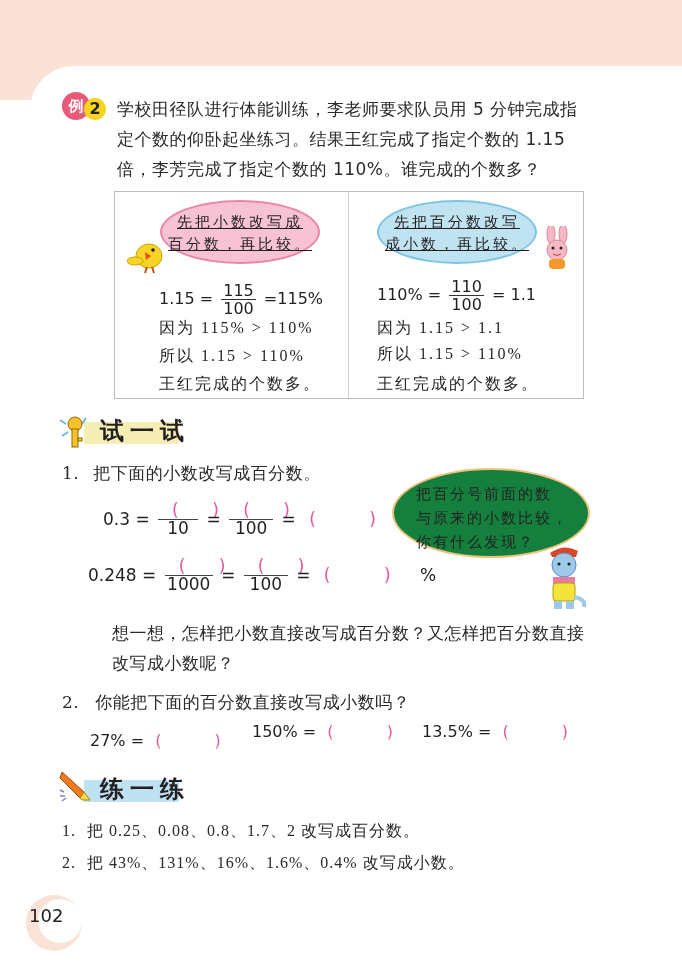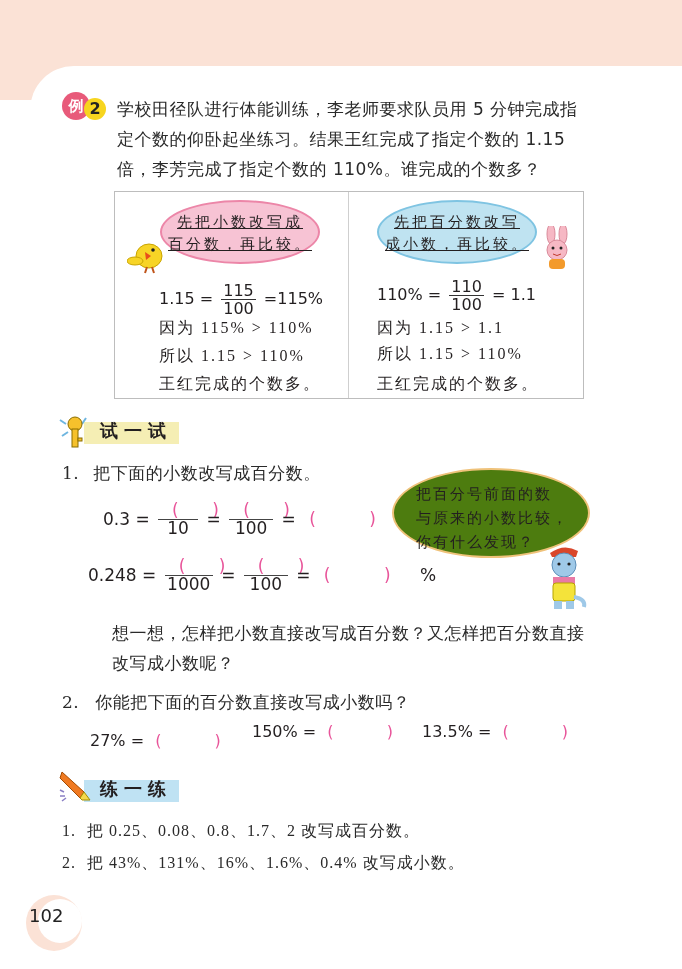--- a/index.html
+++ b/index.html
@@ -32,31 +32,31 @@
   .frac .d { display: block; }
   .eq { font-size: 16px; line-height: 28px; white-space: nowrap; }
   .serif { font-family: Liberation Serif, serif; letter-spacing: 2px; }
 
   .chick { position: absolute; left: 12px; top: 42px; width: 40px; height: 40px; }
   .bunny { position: absolute; left: 422px; top: 34px; width: 40px; height: 50px; }
 
   
   .banner { height: 26px; }
   .banner .strip { position: absolute; left: 26px; top: 4px; width: 95px; height: 22px; }
-  .banner .title { position: absolute; left: 42px; top: 0px; font-size: 18px; font-weight: bold; letter-spacing: 6px; line-height: 26px; }
+  .banner .title { position: absolute; left: 42px; top: 0px; font-size: 24px; font-weight: bold; letter-spacing: 6px; line-height: 26px; }
   .banner-try { left: 58px; top: 418px; width: 140px; }
   .banner-try .strip { background: #f5eeb4; }
   .banner-practice { left: 58px; top: 776px; width: 140px; }
   .banner-practice .strip { background: #bfe2f3; }
 
   .qnum { font-family: "DejaVu Serif", "Liberation Serif", serif; font-size: 17px; }
   .blank-frac .n { border-bottom-color: #444; color: #e8559a; letter-spacing: 14px; padding-left: 14px; }
   .paren { color: #e8559a; letter-spacing: 24px; }
 
-  .bubble-orange { left: 392px; top: 468px; width: 198px; height: 90px; background: #4d7c0f; border: 2px solid #efc27a; border-radius: 50%; font-family: "DejaVu Serif", "Liberation Serif", serif; font-size: 15px; line-height: 24px; letter-spacing: 2px; padding: 12px 0 0 22px; text-align: left; }
+  .bubble-orange { left: 392px; top: 468px; width: 198px; height: 90px; background: #15803d; border: 2px solid #efc27a; border-radius: 50%; font-family: "DejaVu Serif", "Liberation Serif", serif; font-size: 15px; line-height: 24px; letter-spacing: 2px; padding: 12px 0 0 22px; text-align: left; }
   .cat { left: 540px; top: 545px; width: 48px; height: 66px; }
 
   .page-num-circle { left: 26px; top: 895px; width: 56px; height: 56px; border-radius: 50%; background: #fbe2d6; }
   .page-num-inner { left: 38px; top: 899px; width: 44px; height: 44px; border-radius: 50%; background: #fff; }
   .page-num { left: 29px; top: 905px; font-size: 18px; color: #222; }
 </style>
 </head>
 <body>
 
 <div class="top-band"></div>

